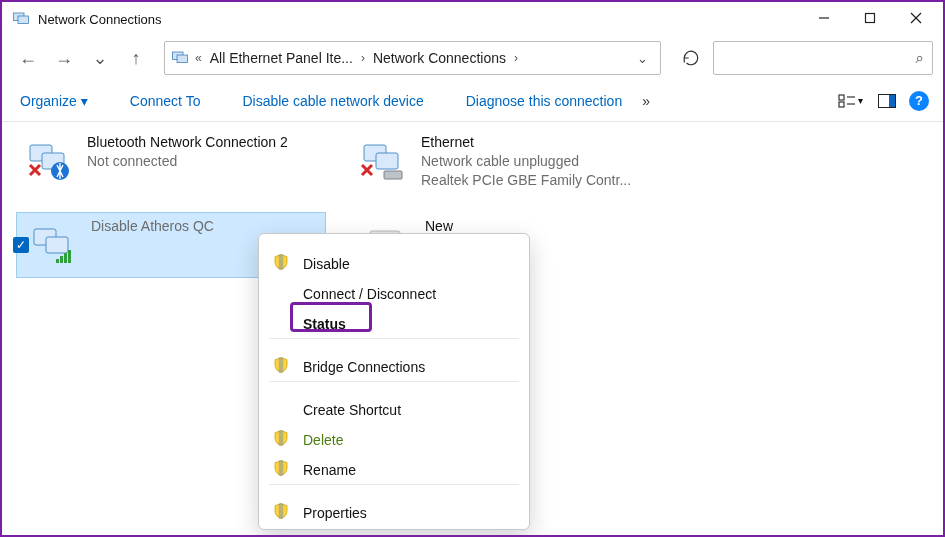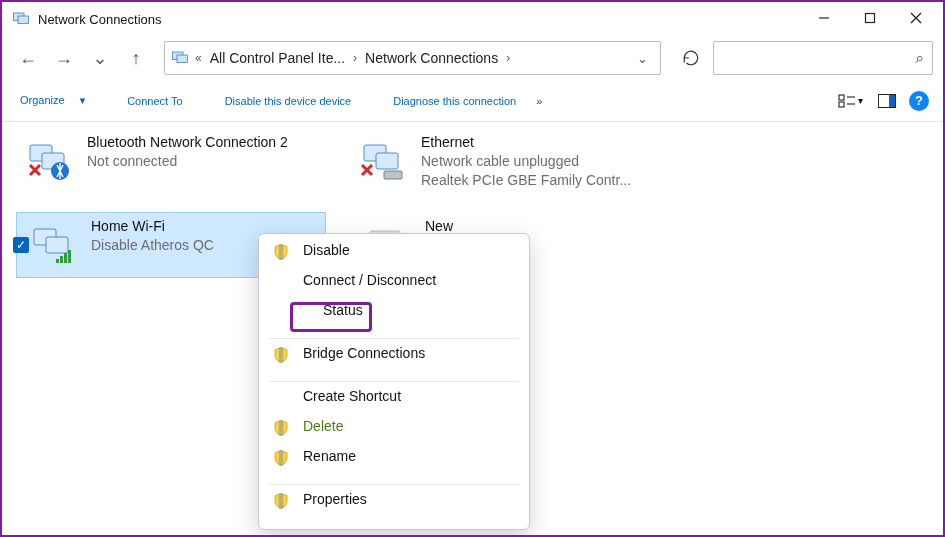--- a/index.html
+++ b/index.html
@@ -81,22 +81,22 @@
     height: 42px;
     display: flex;
     align-items: center;
     padding: 0 10px;
     border-bottom: 1px solid #e5e5e5;
     gap: 4px;
   }
   .cmd-link {
     color: #0067c0;
     padding: 6px 8px;
-    font-size: 11px;
-    display: flex; align-items:flex-start; gap:15px;
+    font-size: 14px;
+    display: flex; align-items:flex-start; gap:4px;
   }
   .cmd-spacer { flex:1; }
   .cmd-icon { width:28px; height:28px; display:flex; align-items:center; justify-content:center; color:#333; }
   .help-circle { width:20px; height:20px; border-radius:50%; background:#0a84ff; color:#fff; display:flex; align-items:center; justify-content:center; font-size:13px; font-weight:bold;}
   .view-btn{ display:flex; align-items:center; gap:2px; padding:4px 6px;}
   .preview-icon { width:18px; height:14px; border:1px solid #222; position:relative; display:block;}
   .preview-icon::after{content:""; position:absolute; right:0; top:0; bottom:0; width:40%; background:#0a66c2;}
   
   .content {
     position: relative;
@@ -147,33 +147,33 @@
     border: 1px solid #c9c9c9;
     border-radius: 6px;
     box-shadow: 0 8px 24px rgba(0,0,0,0.18);
     padding: 8px 0;
     font-size: 14px;
     z-index: 50;
   }
   .ctx-item {
     height: 30px;
     padding: 0 18px 0 44px;
-    display:flex; align-items:flex-start;
+    display:flex; align-items:flex-end;
     position:relative;
     color:#111;
   }
   .ctx-item.disabled { color:#4d7c0f; }
   .ctx-item .ctx-ico { position:absolute; left:12px; width:20px; height:20px; display:flex; align-items:center; justify-content:center;}
   .ctx-sep { height:1px; background:#e8e8e8; margin:6px 10px; }
   .ctx-highlight-box {
     position:absolute; border:3px solid #7b1fa2; border-radius:4px;
     left:288px; top:300px; width:82px; height:30px; z-index:60;
     pointer-events:none;
   }
-  .ctx-bold { font-weight:400;margin-left:20px; }
+  .ctx-bold { font-weight:700; }
   
   .net-svg { width:48px; height:40px; }
   .shield { width:18px; height:18px;}
 </style>
 </head>
 <body>
 
 <div class="titlebar">
   <span class="title-icon">
     <svg viewBox="0 0 24 24" width="18" height="18">
@@ -210,21 +210,21 @@
   <div class="nav-arrow">↑</div>
 
   <div class="addrbar">
     <span class="addr-icon">
       <svg viewBox="0 0 24 24" width="18" height="18">
           <rect x="2" y="4" width="14" height="10" fill="#cfe3f7" stroke="#3a78b6"></rect>
           <rect x="8" y="8" width="14" height="10" fill="#cfe3f7" stroke="#3a78b6"></rect>
         </svg>
     </span>
     <span class="addr-sep">«</span>
-    <span class="addr-seg">All Control Panel Ite...</span>
+    <span class="addr-seg">All Ethernet Panel Ite...</span>
     <span class="addr-sep">›</span>
     <span class="addr-seg">Network Connections</span>
     <span class="addr-sep">›</span>
     <span class="addr-dd">⌄</span>
   </div>
 
   <div class="refresh-btn">
     <svg width="18" height="18" viewBox="0 0 24 24" fill="none" stroke="#333" stroke-width="1.6">
         <path d="M3 12a9 9 0 1 1 3 6.7"></path>
         <polyline points="3 18 3 12 9 12"></polyline>
@@ -237,21 +237,21 @@
 </div>
 
 <div class="cmdbar">
   <div class="cmd-link">
       <span>Organize</span> 
       <span>▾</span>
     </div>
   <div style="width:18px"></div>
   <div class="cmd-link">Connect To</div>
   <div style="width:18px"></div>
-  <div class="cmd-link">Disable this device device</div>
+  <div class="cmd-link">Disable cable network device</div>
   <div style="width:18px"></div>
   <div class="cmd-link">Diagnose this connection</div>
   <div class="cmd-link" style="color:#333;">»</div>
   <div class="cmd-spacer"></div>
   <div class="view-btn">
     <svg width="18" height="14" viewBox="0 0 18 14" stroke="#333" stroke-width="1.2" fill="none">
         <rect x="1" y="1" width="5" height="5"></rect>
         <rect x="1" y="8" width="5" height="5"></rect>
         <line x1="9" y1="3" x2="17" y2="3"></line>
         <line x1="9" y1="10" x2="17" y2="10"></line>
@@ -309,21 +309,20 @@
           <rect x="18" y="12" width="22" height="16" rx="2" fill="#d7e9fb" stroke="#4f8fc7"></rect>
           <g transform="translate(28,24)">
             <rect x="0" y="10" width="3" height="4" fill="#2e9e3f"></rect>
             <rect x="4" y="7" width="3" height="7" fill="#2e9e3f"></rect>
             <rect x="8" y="4" width="3" height="10" fill="#2e9e3f"></rect>
             <rect x="12" y="1" width="3" height="13" fill="#2e9e3f"></rect>
           </g>
         </svg>
       </div>
       <div class="conn-text">
-        <span class="conn-name">Home Wi-Fi</span>
         <span class="conn-sub2">Disable Atheros QC</span>
       </div>
     </div>
 
     <div class="conn-item">
       <div class="conn-icon">
         <svg class="net-svg" viewBox="0 0 48 40">
           <rect x="8" y="6" width="30" height="22" rx="2" fill="#e5e5e5" stroke="#bcbcbc"></rect>
           <rect x="12" y="10" width="22" height="14" fill="#d9d9d9"></rect>
         </svg>

